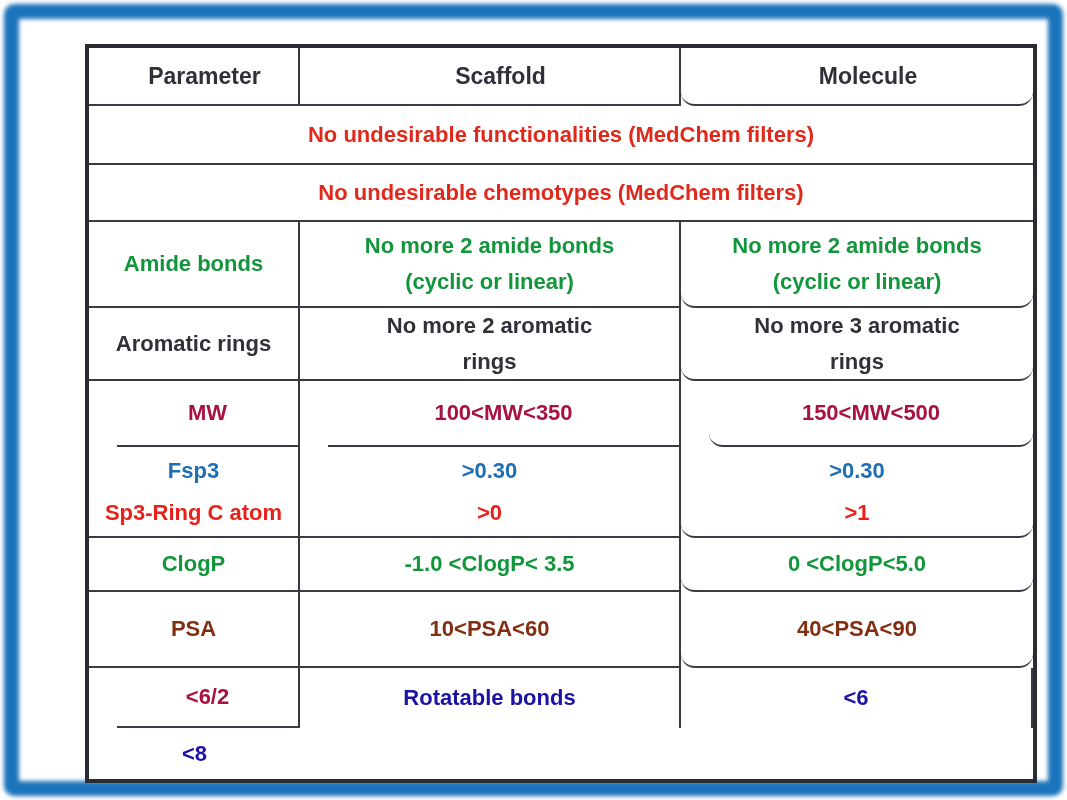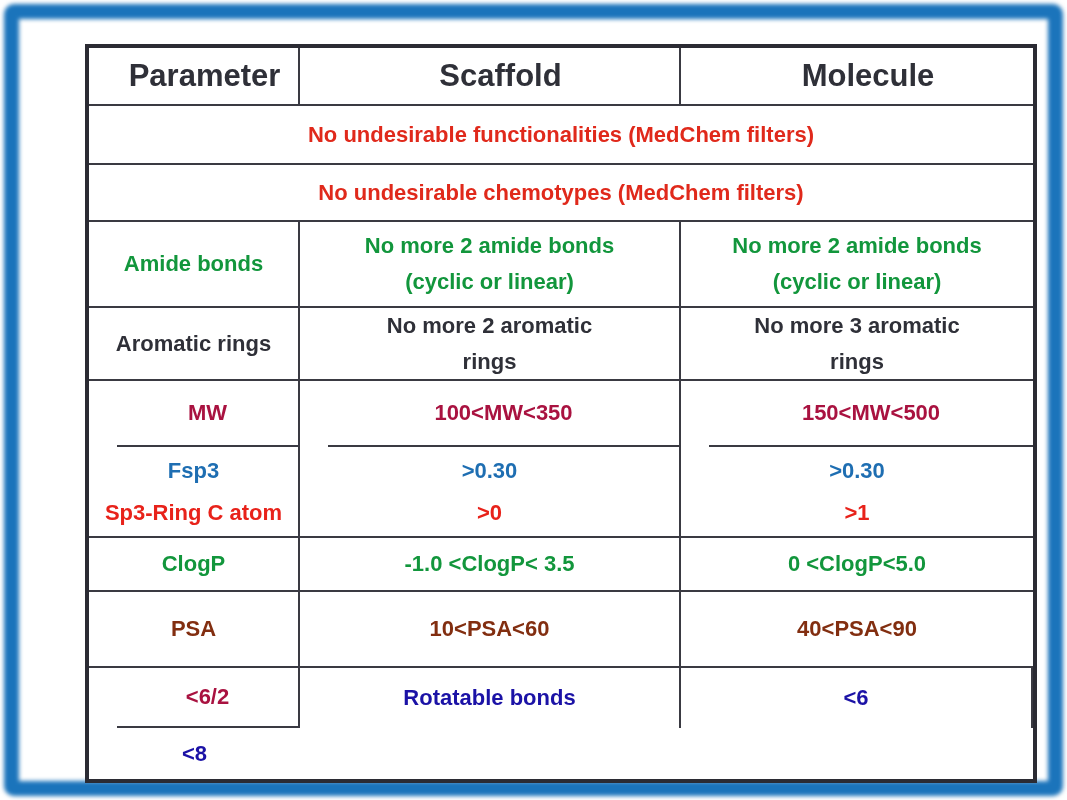--- a/index.html
+++ b/index.html
@@ -18,23 +18,23 @@
     grid-template-columns:211px 381px 1fr;
     grid-template-rows:58px 59px 57px 86px 73px 66px 91px 54px 76px 60px 1fr;
   }
   .cell{
     display:flex;flex-direction:column;align-items:center;justify-content:center;
     text-align:center;font-weight:bold;font-size:22px;line-height:36px;
     border-right:2px solid var(--color-grid_line,#3a3a42);
     border-bottom:2px solid var(--color-grid_line,#3a3a42);
     box-sizing:border-box;padding:2px 6px;
   }
-  .cell.head{font-size:31px;padding-left:28px;}
+  .cell.head{font-size:23px;padding-left:28px;}
   .cell.span3{grid-column:1 / -1;border-right:none;}
-  .cell.no-r{border-right:none;}
+  .cell.no-r{border-right:none;border-radius:14px;}
   .cell.no-b{border-bottom:none;}
   .cell.gap{gap:10px;line-height:32px;}
   .c-dark{color:var(--color-dark,#2f3038);}
   .c-red{color:var(--color-red,#e0291b);}
   .c-green{color:var(--color-green,#12963c);}
   .c-crimson{color:var(--color-crimson,#a91240);margin-left:28px;}
   .c-blue{color:var(--color-blue,#1e6eb2);}
   .c-bright_red{color:var(--color-bright_red,#e8221a);}
   .c-brown{color:var(--color-brown,#822e10);}
   .c-navy{color:var(--color-navy,#1b12a6);}

